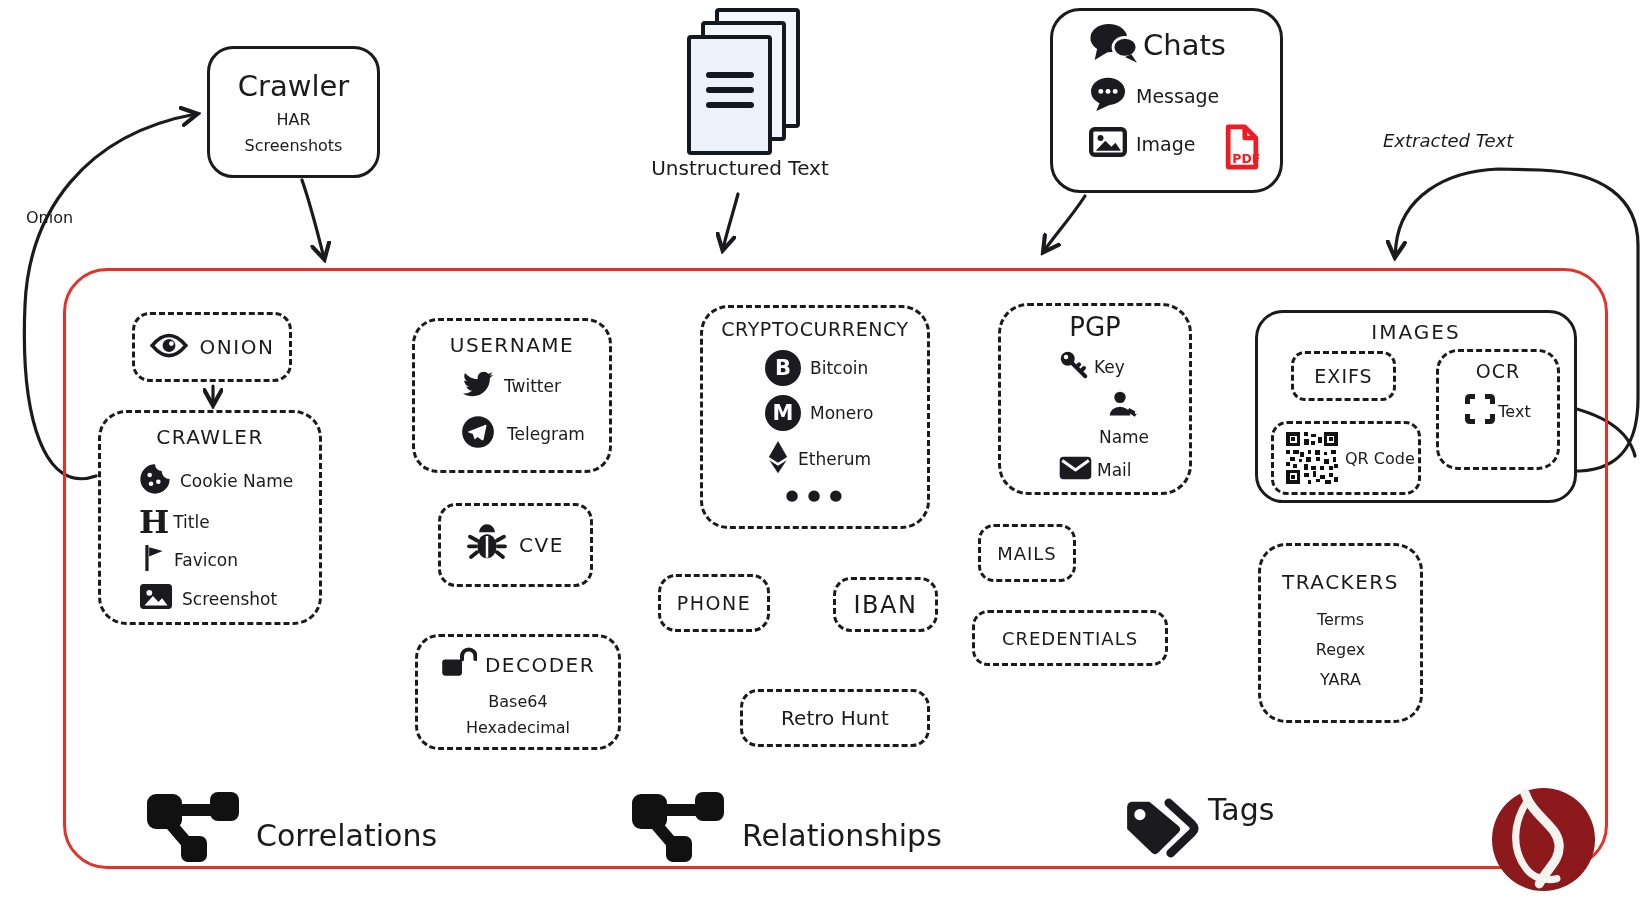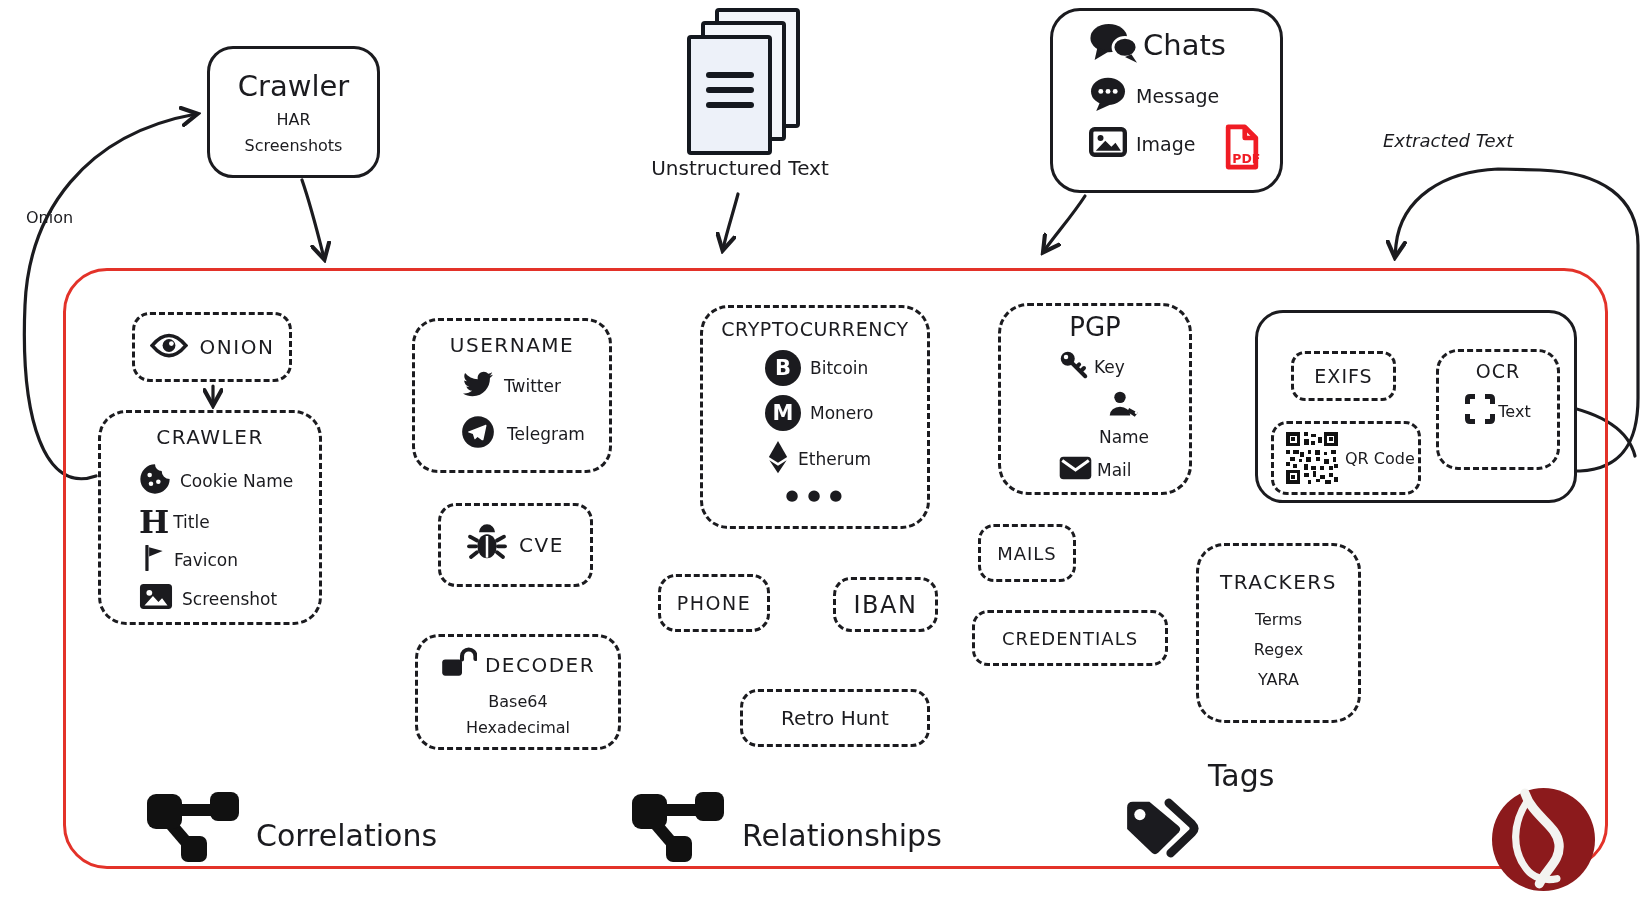--- a/index.html
+++ b/index.html
@@ -280,20 +280,21 @@
   </div>
 
   <div class="abs dashed ctr" style="left:978px; top:524px; width:98px; height:58px; border-radius:16px;">
     <span style="font-size:18px; letter-spacing:1px;">MAILS</span>
   </div>
   <div class="abs dashed ctr" style="left:972px; top:610px; width:196px; height:56px; border-radius:16px;">
     <span style="font-size:18px; letter-spacing:1px;">CREDENTIALS</span>
   </div>
 
   <div class="abs solidbox" style="left:1255px; top:310px; width:322px; height:193px; border-radius:28px;">
+    <div class="ctr" style="margin-top:7px; font-size:20px; letter-spacing:2px;">IMAGES</div>
     <div class="abs dashed ctr" style="left:33px; top:38px; width:105px; height:50px; border-radius:14px;">
       <span style="font-size:19px; letter-spacing:1px;">EXIFS</span>
     </div>
     <div class="abs dashed col" style="left:178px; top:36px; width:124px; height:121px; border-radius:22px; padding-top:8px;">
       <span style="font-size:19px; letter-spacing:1px;">OCR</span>
       <div class="row" style="margin-top:12px; gap:3px;">
         <span>
           <svg width="30" height="30" viewBox="0 0 24 24">
             <path d="M2 8 V4 Q2 2 4 2 H8 M16 2 h4 Q22 2 22 4 V8 M22 16 v4 Q22 22 20 22 H16 M8 22 H4 Q2 22 2 20 V16" fill="none" stroke="#1b1b1f" stroke-width="4"></path>
           </svg>
@@ -351,21 +352,21 @@
               <rect x="3" y="3" width="2" height="2"></rect>
               <rect x="24" y="3" width="2" height="2"></rect>
               <rect x="3" y="24" width="2" height="2"></rect>
             </g>
         </svg>
       </span>
       <span style="font-size:16px;">QR Code</span>
     </div>
   </div>
 
-  <div class="abs dashed col" style="left:1196px; top:543px; width:165px; height:180px; border-radius:28px; padding-top:24px;">
+  <div class="abs dashed col" style="left:1258px; top:543px; width:165px; height:180px; border-radius:28px; padding-top:24px;">
     <span class="mtitle">TRACKERS</span>
     <span class="small" style="margin-top:16px;">Terms</span>
     <span class="small" style="margin-top:11px;">Regex</span>
     <span class="small" style="margin-top:11px;">YARA</span>
   </div>
 
   <span class="abs" style="left:147px; top:788px;">
     <svg width="100" height="74" viewBox="0 0 100 74">
       <g fill="#111">
           <path d="M28 22 H68" stroke="#111" stroke-width="12"></path>
@@ -391,21 +392,21 @@
   </span>
   <span class="abs footlabel" style="left:742px; top:818px;">Relationships</span>
 
   <span class="abs" style="left:1120px; top:796px;">
     <svg width="82" height="62" viewBox="0 0 41 32">
       <path d="M3 6 Q3 3 6 3 H14.5 L29.5 15.5 Q31.2 17 29.7 18.7 L19 29.3 Q17.4 30.8 15.8 29.3 L3 17 z" fill="#1b1b1f"></path>
       <circle cx="9.6" cy="9.6" r="2.9" fill="#fff"></circle>
       <path d="M24.5 3.5 L36.5 14.5 Q38.7 16.8 36.5 19 L25.5 29.5" fill="none" stroke="#1b1b1f" stroke-width="4.4" stroke-linecap="round"></path>
     </svg>
   </span>
-  <span class="abs footlabel" style="left:1208px; top:758px;">Tags</span>
+  <span class="abs footlabel" style="left:1208px; top:792px;">Tags</span>
 
   <span class="abs" style="left:1492px; top:788px;">
     <svg width="103" height="103" viewBox="0 0 100 100">
       <circle cx="50" cy="50" r="50" fill="#8c1a1c"></circle>
       <path d="M32 5 C40 28 63 36 65 54 C67 71 52 79 46 93" fill="none" stroke="#f3f3f0" stroke-width="9" stroke-linecap="round"></path>
       <path d="M34 13 C20 34 19 60 33 78 C39 86 50 91 63 88" fill="none" stroke="#f3f3f0" stroke-width="7" stroke-linecap="round"></path>
     </svg>
   </span>
 
 </div>

